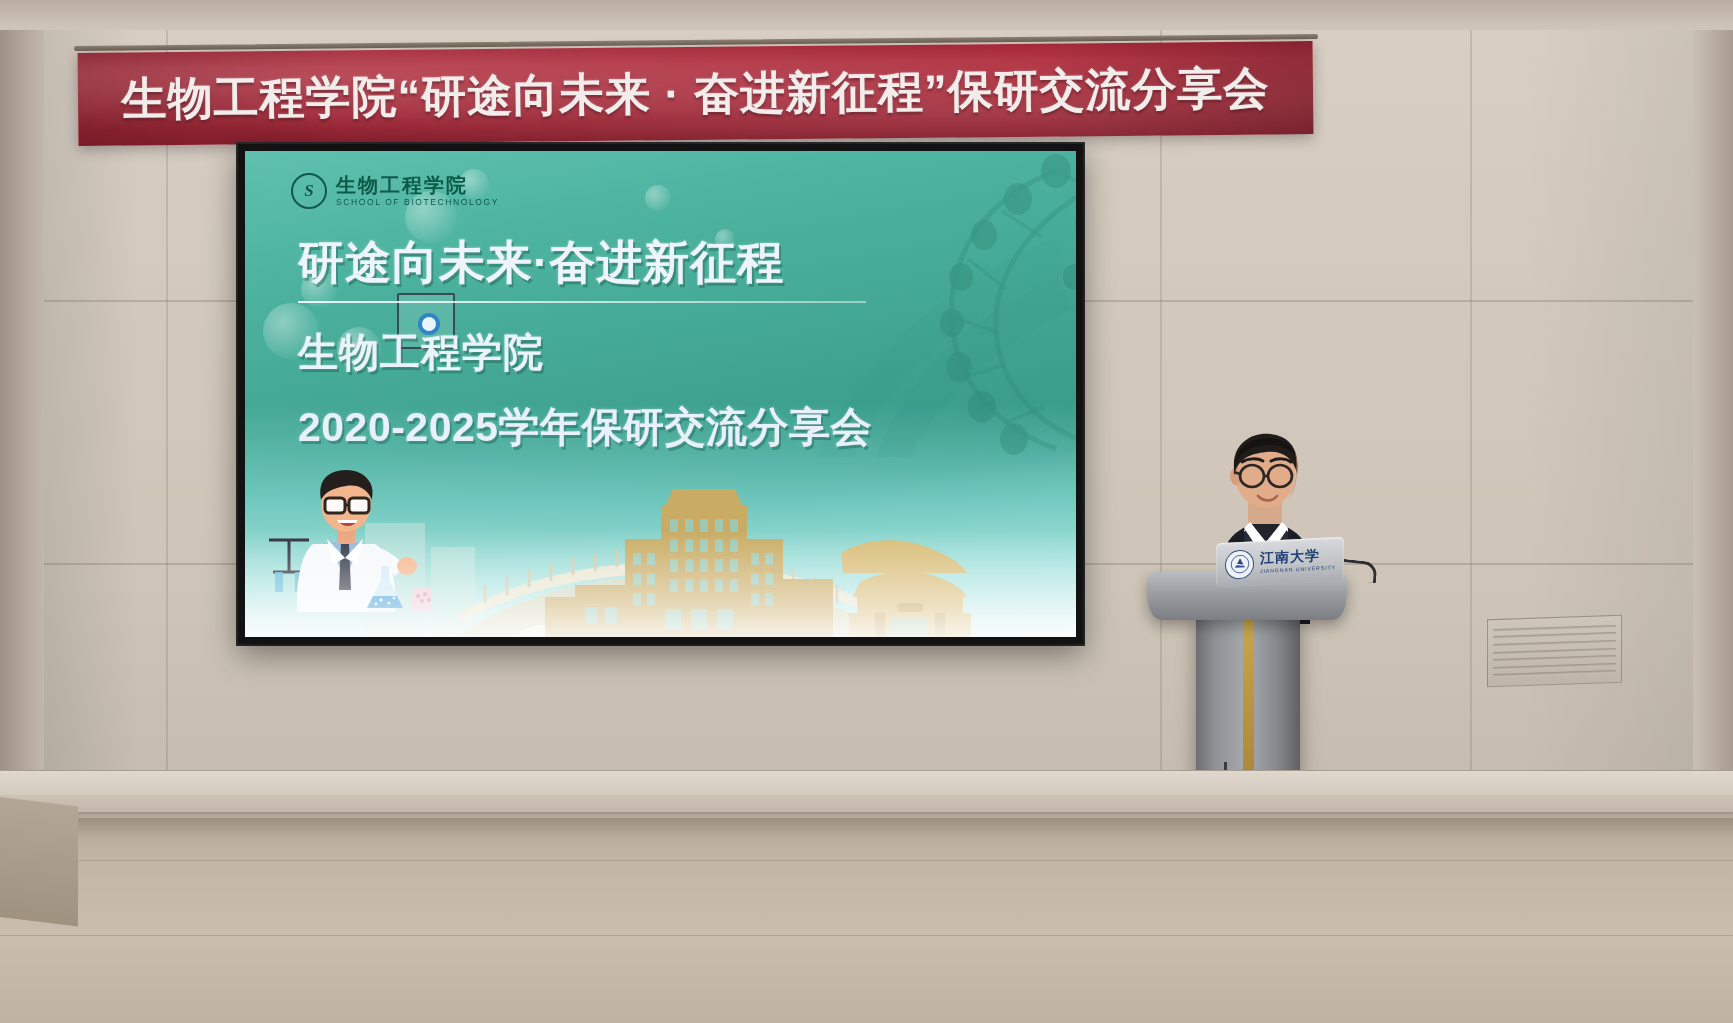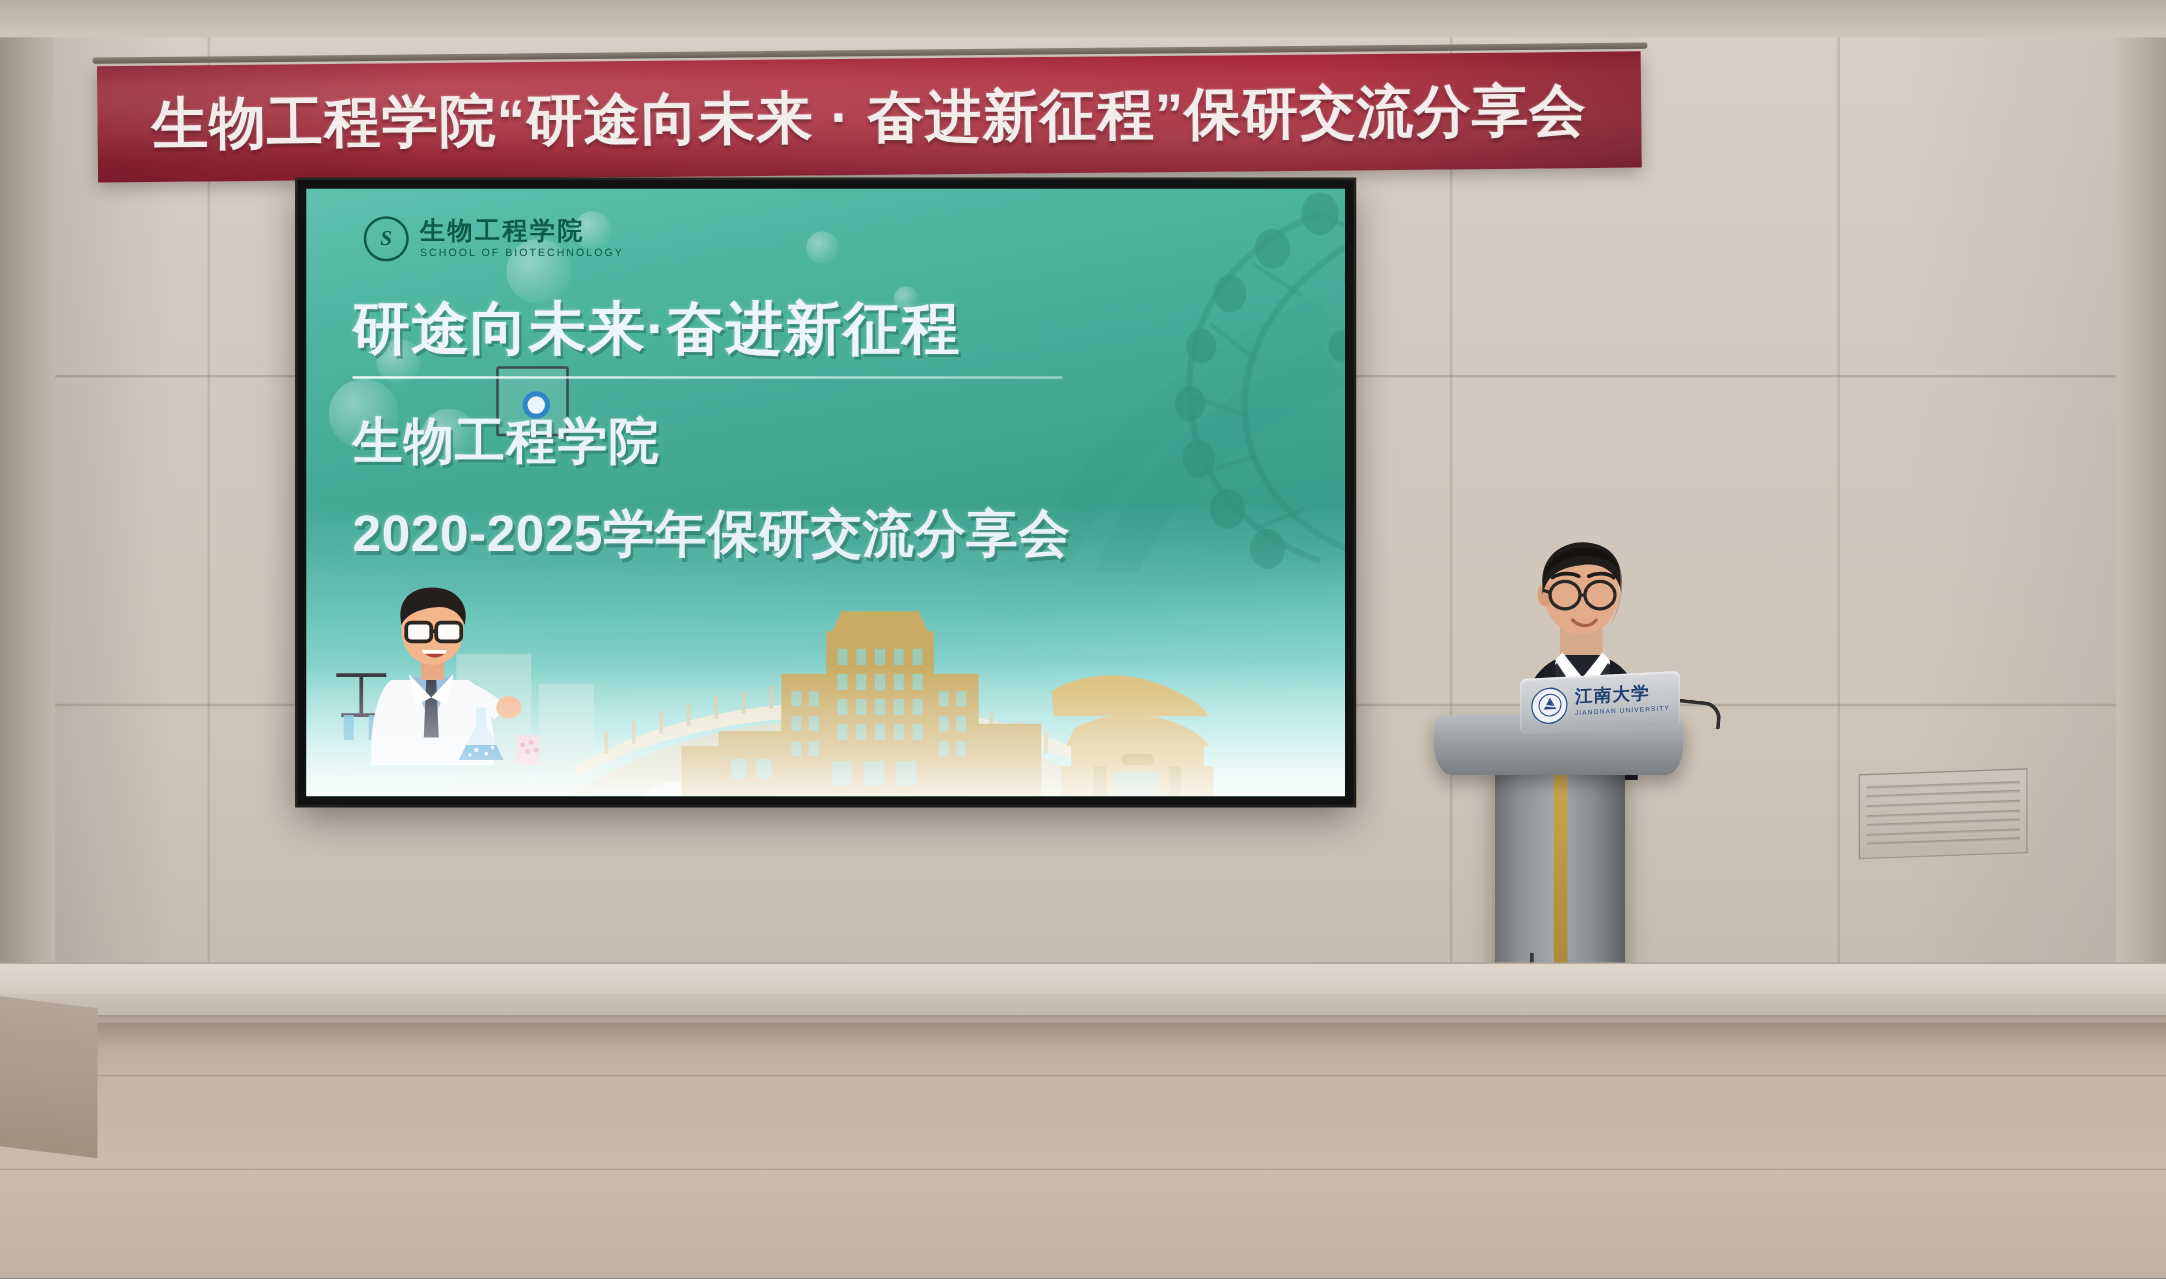--- a/index.html
+++ b/index.html
@@ -8,21 +8,21 @@
     background: #000;
   }
   body {
     font-family: "Liberation Sans", sans-serif;
   }
   #scene {
     position: relative;
     width: 1733px;
     height: 1023px;
     overflow: hidden;
-    background: #a3a3a3;
+    background: #fca5a5;
   }
 
   
   .ceiling {
     position: absolute;
     left: 0; top: 0; width: 1733px; height: 46px;
     background: linear-gradient(180deg, #b9ada0 0%, #cdc3b7 55%, #d6cdc2 100%);
   }
   .wall {
     position: absolute;
@@ -210,21 +210,21 @@
     color: #0d5a48;
     font-size: 8.5px;
     letter-spacing: 1.6px;
     margin-top: 2px;
     font-family: "Liberation Sans", sans-serif;
   }
 
   
   .slide-title-block {
     position: absolute;
-    left: 37px; top: 86px;
+    left: 53px; top: 86px;
     width: 700px;
   }
   .slide-title {
     color: #eef4fb;
     font-size: 46px;
     font-weight: bold;
     letter-spacing: 1px;
     line-height: 1.1;
     text-shadow: 2px 3px 0 rgba(22,90,78,0.45), 0 0 3px rgba(255,255,255,0.4);
     white-space: nowrap;

